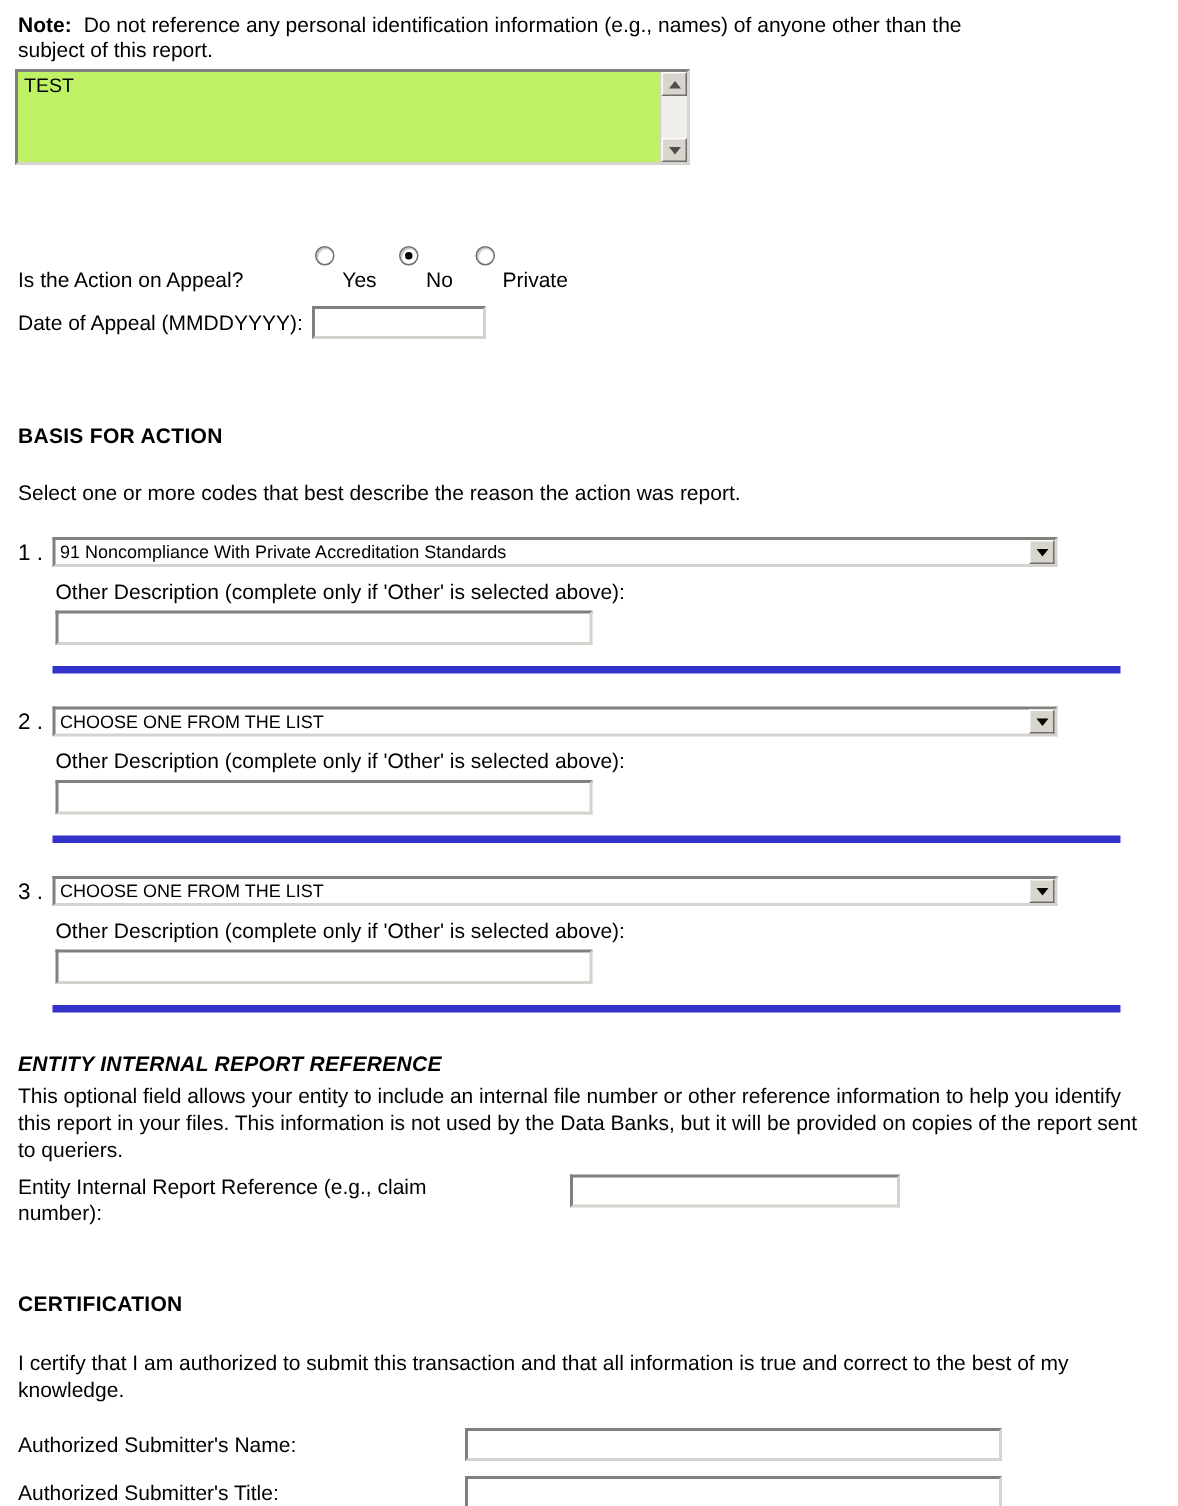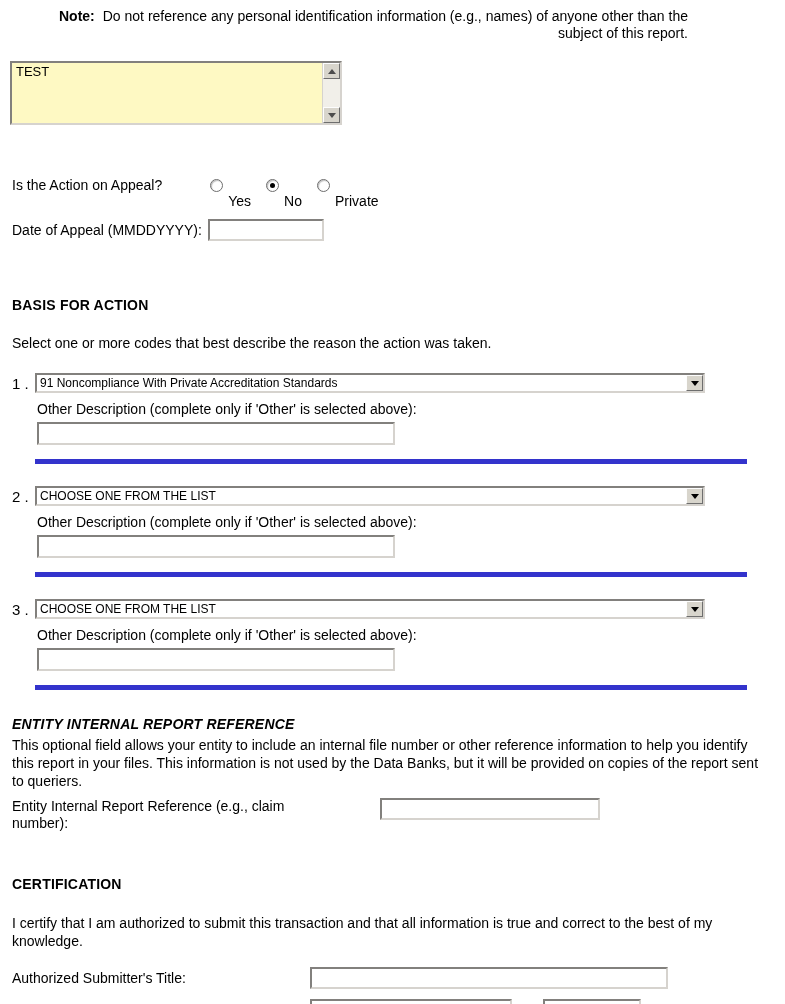--- a/index.html
+++ b/index.html
@@ -3,35 +3,35 @@
 <meta charset="utf-8">
 <style>
   html,body{margin:0;padding:0;background:#fff;color:#000;}
   body{width:785px;height:1004px;overflow:hidden;font-family:"Liberation Sans","DejaVu Sans",sans-serif;font-size:14px;}
   .page{padding:8px 0 0 10px;}
 
   
   .tb{background:#fff;border:2px inset #d6d3ce;font-family:"Liberation Sans",sans-serif;font-size:13px;color:#000;padding:1px 3px;box-sizing:border-box;}
 
   
-  .note-p{width:676px;line-height:17px;margin:0 0 19px 2px;text-align:right;}
+  .note-p{width:676px;line-height:17px;margin:0 0 4px 2px;}
   .note-label{font-weight:bold;margin-right:8px;}
 
   
-  .ta-wrap{position:relative;width:332px;height:64px;box-sizing:border-box;border:2px inset #d6d3ce;background:#fef9c3;margin-top:2px;padding-left:44px;}
+  .ta-wrap{position:relative;width:450px;height:64px;box-sizing:border-box;border:2px inset #d6d3ce;background:#bef264;margin-top:2px;padding-left:44px;}
   .ta-text{position:absolute;left:0;top:0;right:17px;bottom:0;padding:1px 4px;font-size:13px;line-height:15px;overflow:hidden;}
   .ta-sb{position:absolute;top:0;right:0;width:17px;height:100%;background:#f1efe9;border-left:1px solid #d6d3ce;}
   .sb-btn{position:absolute;left:0;width:17px;height:16px;background:#d8d5cc;border:1px solid #6e6e6e;border-top-color:#fdfdfd;border-left-color:#fdfdfd;box-sizing:border-box;display:flex;align-items:center;justify-content:center;}
   .sb-btn.up{top:0;}
   .sb-btn.down{bottom:0;}
   .arr-up{width:0;height:0;border-left:4px solid transparent;border-right:4px solid transparent;border-bottom:5px solid #4d4d4d;}
   .arr-dn{width:0;height:0;border-left:4px solid transparent;border-right:4px solid transparent;border-top:5px solid #4d4d4d;}
 
   
-  .appeal-row{display:flex;align-items:center;margin:36px 0 0 2px;}
+  .appeal-row{display:flex;align-items:flex-end;margin:36px 0 0 2px;}
   .radio-opt{display:flex;align-items:center;margin-left:15px;}
   .radio-opt.first{margin-left:48px;}
   .radio{width:11px;height:11px;border-radius:50%;background:#fff;border:1px solid #6e6e6e;box-shadow:inset 1px 1px 1px rgba(0,0,0,.25);position:relative;flex:0 0 auto;}
   .radio.checked::after{content:"";position:absolute;left:3px;top:3px;width:5px;height:5px;border-radius:50%;background:#000;}
   .radio-opt span.rlab{margin-left:5px;margin-top:32px;}
 
   .date-row{display:flex;align-items:center;margin:10px 0 0 2px;}
   .date-row .tb{margin-left:6px;width:116px;height:22px;}
 
   
@@ -101,21 +101,21 @@
       <span class="rlab">Private</span>
     </span>
   </div>
 
   <div class="date-row">
     <span>Date of Appeal (MMDDYYYY):</span>
     <input class="tb" type="text" value="" style="">
   </div>
 
   <h2 class="h-basis">BASIS FOR ACTION</h2>
-  <p class="instruction">Select one or more codes that best describe the reason the action was taken.</p>
+  <p class="instruction">Select one or more codes that best describe the reason the action was report.</p>
 
   <div class="sel-row">
     <span class="sel-num">1 .</span>
     <div class="select">
       <span class="sel-value">91 Noncompliance With Private Accreditation Standards</span>
       <span class="sel-btn">
           <span class="tri"></span>
         </span>
     </div>
   </div>
@@ -152,20 +152,24 @@
   <h2 class="h-entity">ENTITY INTERNAL REPORT REFERENCE</h2>
   <p class="entity-p">This optional field allows your entity to include an internal file number or other reference information to help you identify this report in your files. This information is not used by the Data Banks, but it will be provided on copies of the report sent to queriers.</p>
   <div class="entity-row">
     <span class="lab">Entity Internal Report Reference (e.g., claim number):</span>
     <input class="tb" type="text" value="" style="">
   </div>
 
   <h2 class="h-cert">CERTIFICATION</h2>
   <p class="cert-p">I certify that I am authorized to submit this transaction and that all information is true and correct to the best of my knowledge.</p>
 
+  <div class="cert-row">
+    <span class="lab">Authorized Submitter's Name:</span>
+    <input class="tb in-wide" type="text" value="" style="">
+  </div>
 
   <div class="cert-row">
     <span class="lab">Authorized Submitter's Title:</span>
     <input class="tb in-wide" type="text" value="" style="">
   </div>
 
   <div class="cert-row">
     <span class="lab">Authorized Submitter's Phone:</span>
     <input class="tb in-phone" type="text" value="" style="">
     <span class="ext-lab">Ext.</span>

